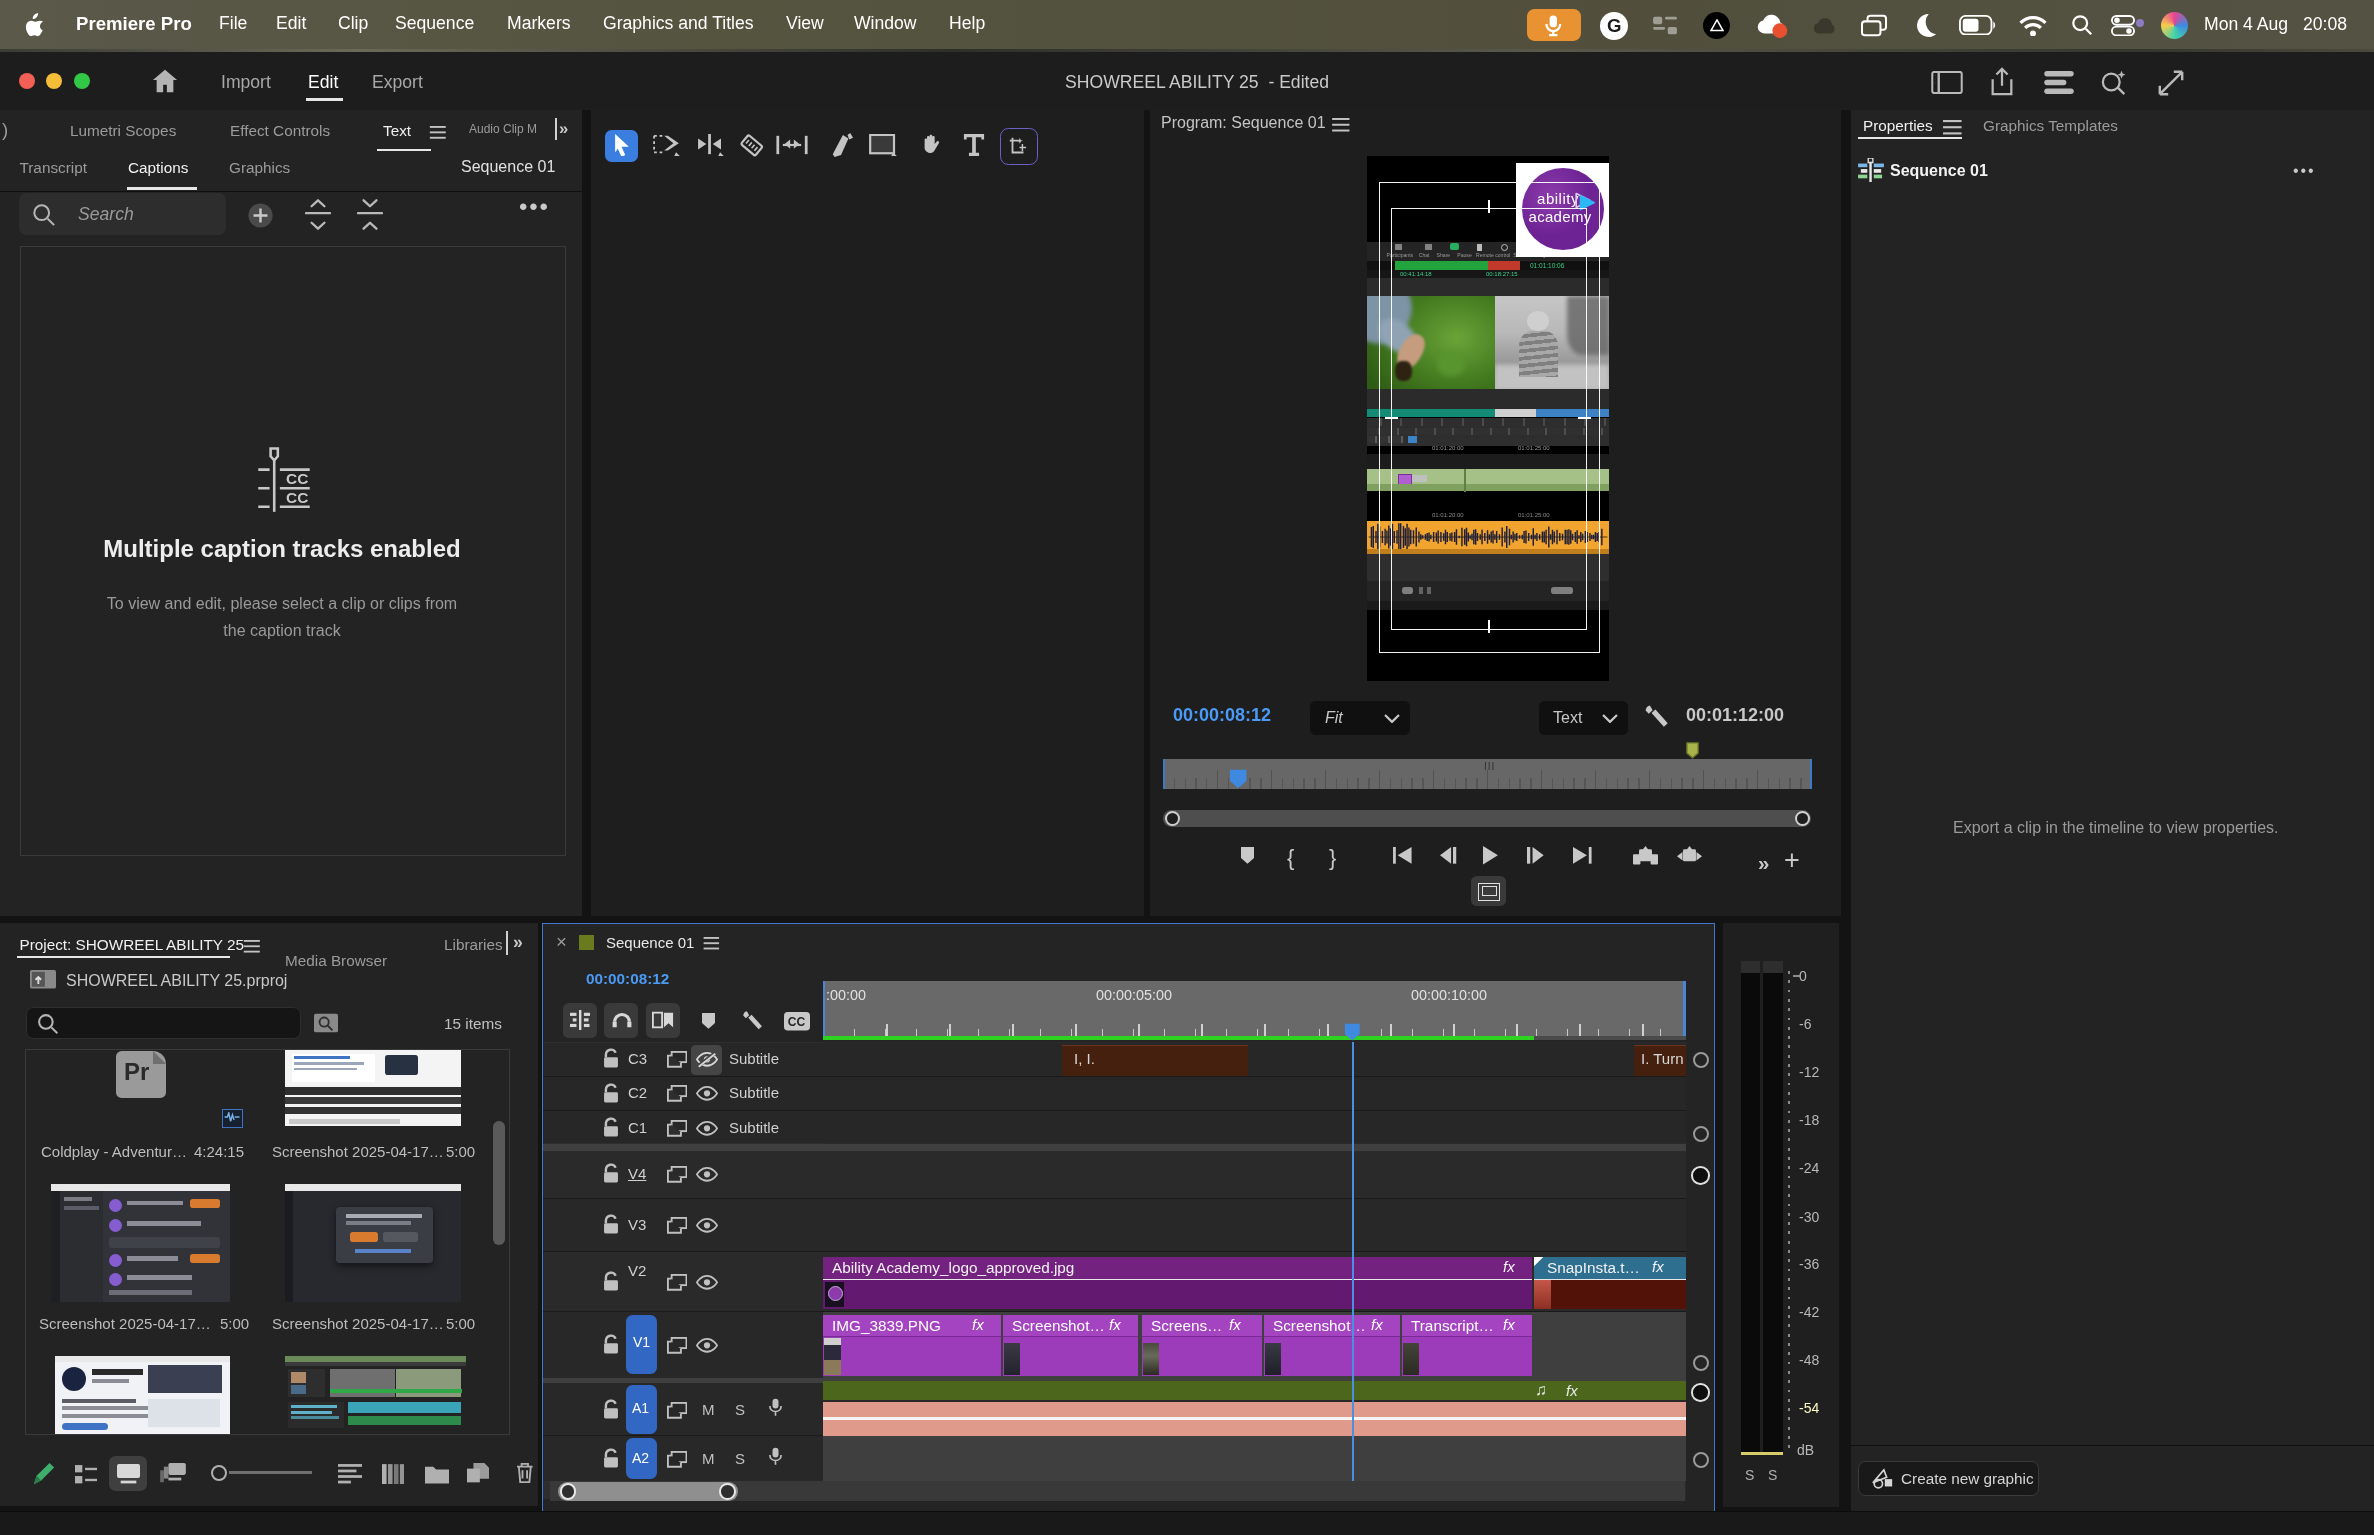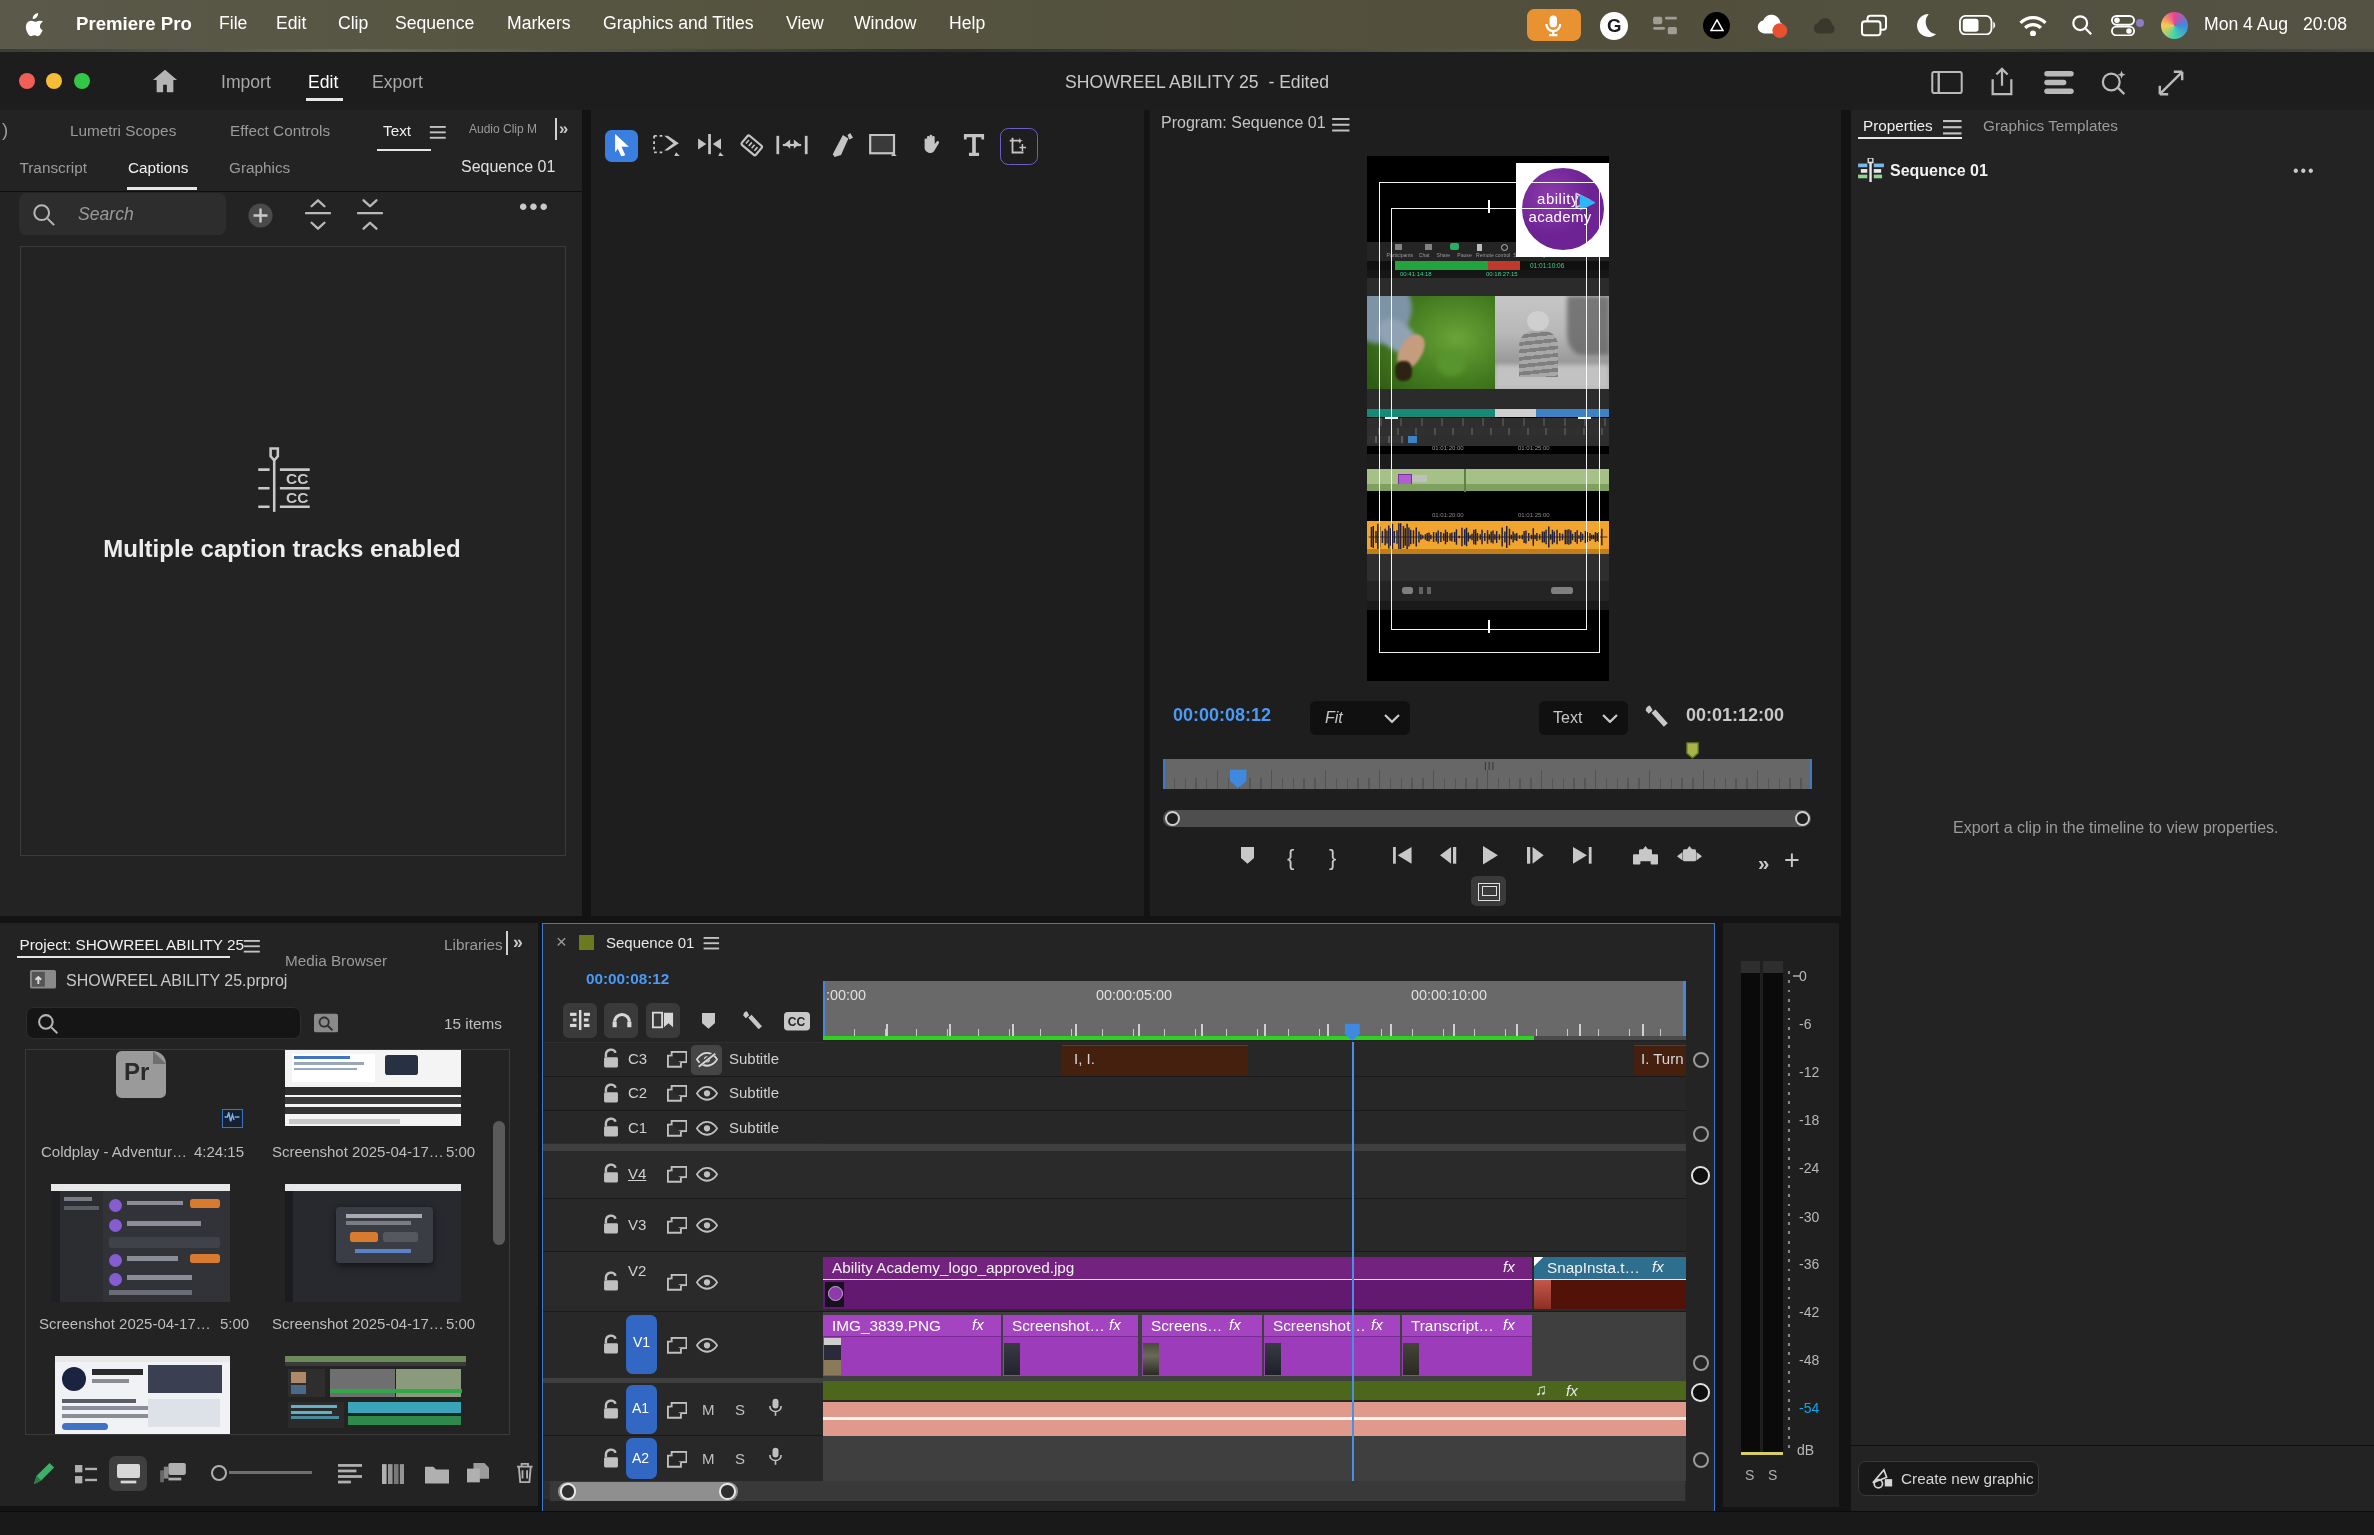--- a/index.html
+++ b/index.html
@@ -172,20 +172,21 @@
       <path d="M26 3h14v15l-7 8-7-8z"></path>
       <path d="M33 26v100"></path>
       <path d="M2 44h22M44 44h58"></path>
       <path d="M2 80h22M44 80h58"></path>
       <path d="M2 116h22M44 116h58"></path>
     </g>
     <text x="56" y="72" fill="#c8c8c8" font-size="30" font-family="Liberation Sans" font-weight="bold">CC</text>
     <text x="56" y="108" fill="#c8c8c8" font-size="30" font-family="Liberation Sans" font-weight="bold">CC</text>
   </svg>
   <div class="abs txt" style="left:282px;top:425px;transform:translateX(-50%);font-size:24px;font-weight:bold;color:#ededed;">Multiple caption tracks enabled</div>
+  <div class="abs" style="left:282px;top:480px;transform:translateX(-50%);width:371px;font-size:16px;line-height:27px;color:#9a9a9a;text-align:center;">To view and edit, please select a clip or clips from the caption track</div>
 </div>
 
 <div class="abs" style="left:591px;top:110px;width:553px;height:806px;background:#1e1e1e;">
 
   <div class="abs" style="left:14px;top:19.5px;width:33px;height:32px;background:#3a7fe0;border-radius:6.5px;"></div>
   <svg class="abs" style="left:23px;top:24px;" width="16" height="22" viewBox="0 0 17 24" fill="#fff">
         <path d="M1 0l15 14h-8l4 9-4 2-4-9-3 4z"></path>
       </svg>
 
   <svg class="abs" style="left:61px;top:24px;" width="28" height="22" viewBox="0 0 30 24" fill="#c4c4c4">
@@ -935,21 +936,21 @@
   <div class="abs" style="left:70px;top:52px;width:7.4px;height:1.9px;background:#8a8a8a;"></div>
   <div class="abs txt" style="left:76px;top:45px;font-size:14px;color:#b8b8b8;">0</div>
   <div class="abs txt" style="left:76px;top:93px;font-size:14px;color:#b8b8b8;">-6</div>
   <div class="abs txt" style="left:76px;top:141px;font-size:14px;color:#b8b8b8;">-12</div>
   <div class="abs txt" style="left:76px;top:189px;font-size:14px;color:#b8b8b8;">-18</div>
   <div class="abs txt" style="left:76px;top:237px;font-size:14px;color:#b8b8b8;">-24</div>
   <div class="abs txt" style="left:76px;top:286px;font-size:14px;color:#b8b8b8;">-30</div>
   <div class="abs txt" style="left:76px;top:333px;font-size:14px;color:#b8b8b8;">-36</div>
   <div class="abs txt" style="left:76px;top:381px;font-size:14px;color:#b8b8b8;">-42</div>
   <div class="abs txt" style="left:76px;top:429px;font-size:14px;color:#b8b8b8;">-48</div>
-  <div class="abs txt" style="left:76px;top:477px;font-size:14px;color:#0ea5e9;">-54</div>
+  <div class="abs txt" style="left:76px;top:477px;font-size:14px;color:#fef9c3;">-54</div>
   <div class="abs txt" style="left:74px;top:519px;font-size:14px;color:#b8b8b8;">dB</div>
   <div class="abs txt" style="left:22px;top:544px;font-size:14px;color:#b0b0b0;">S</div>
   <div class="abs txt" style="left:45px;top:544px;font-size:14px;color:#b0b0b0;">S</div>
 </div>
 
 <div class="abs" style="left:0;top:1511px;width:2375px;height:24px;background:#191919;border-top:1.9px solid #0c0c0c;"></div>
 </div>
 
 
 </body></html>

